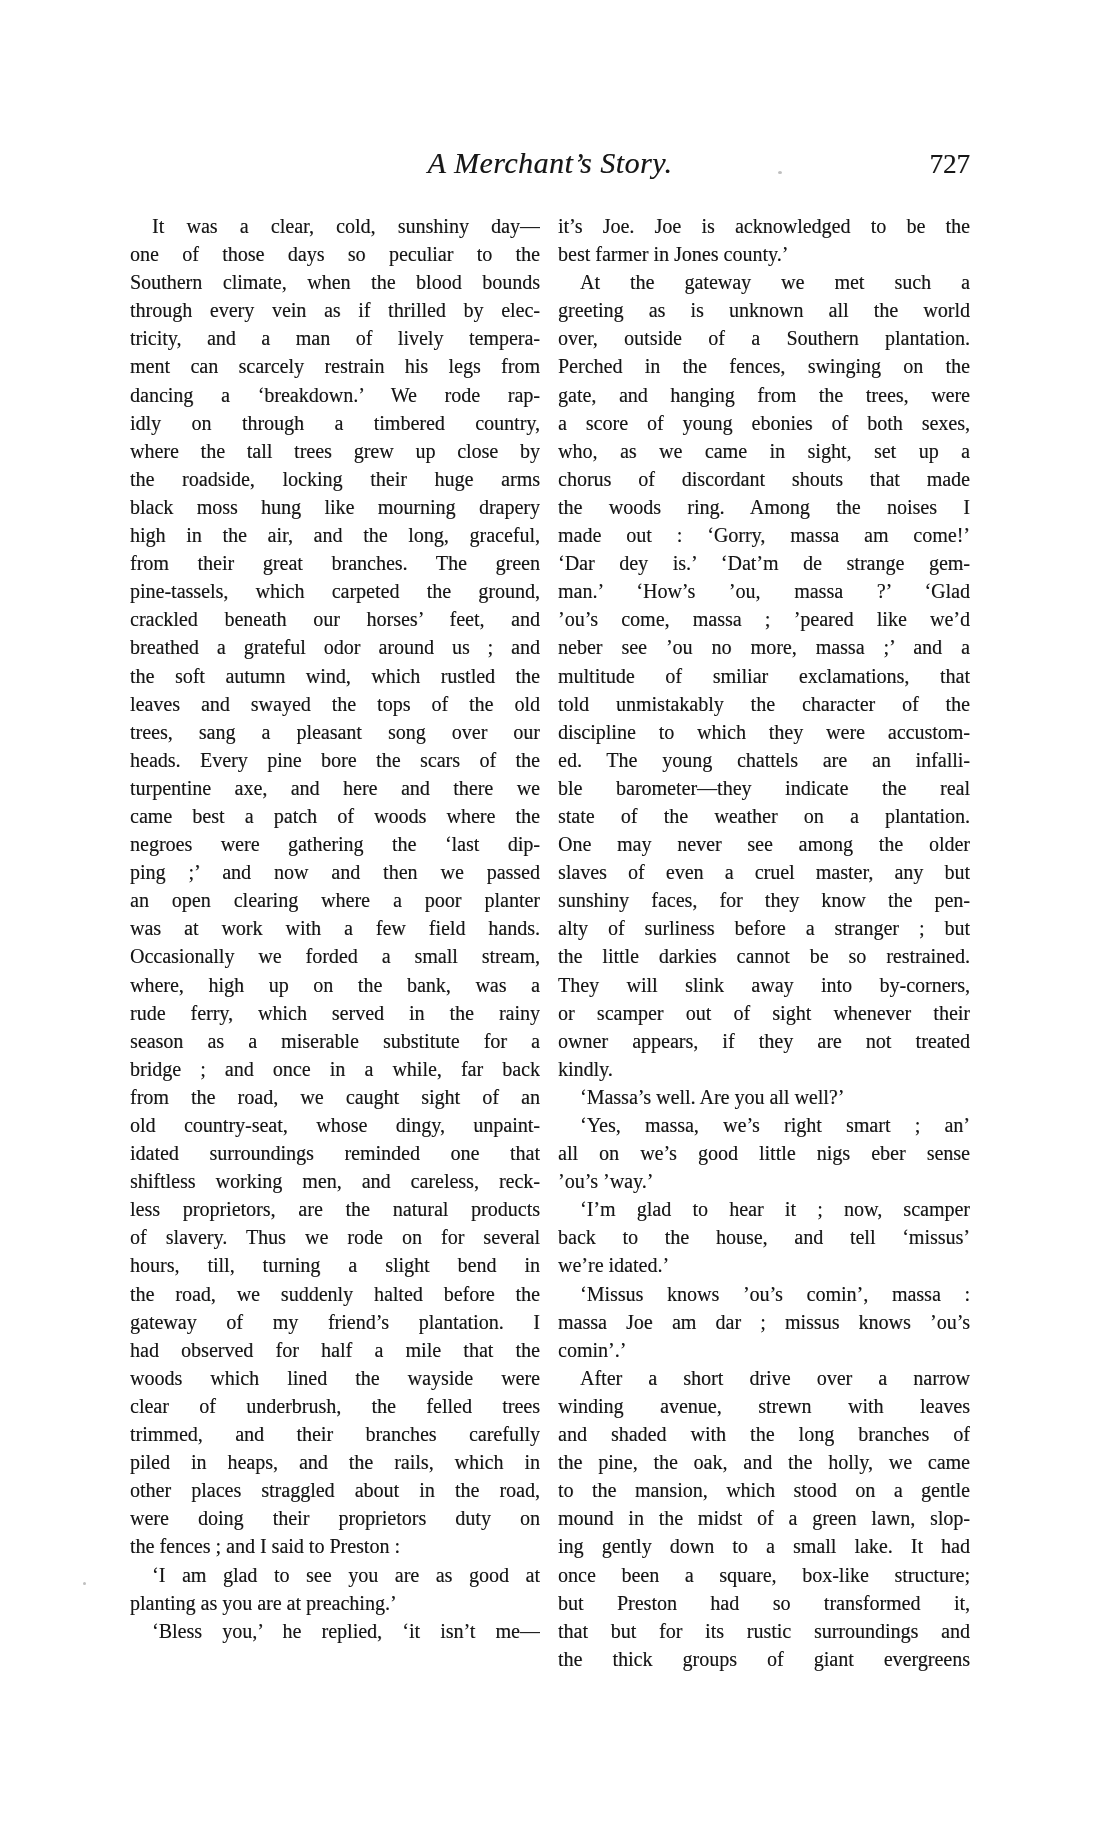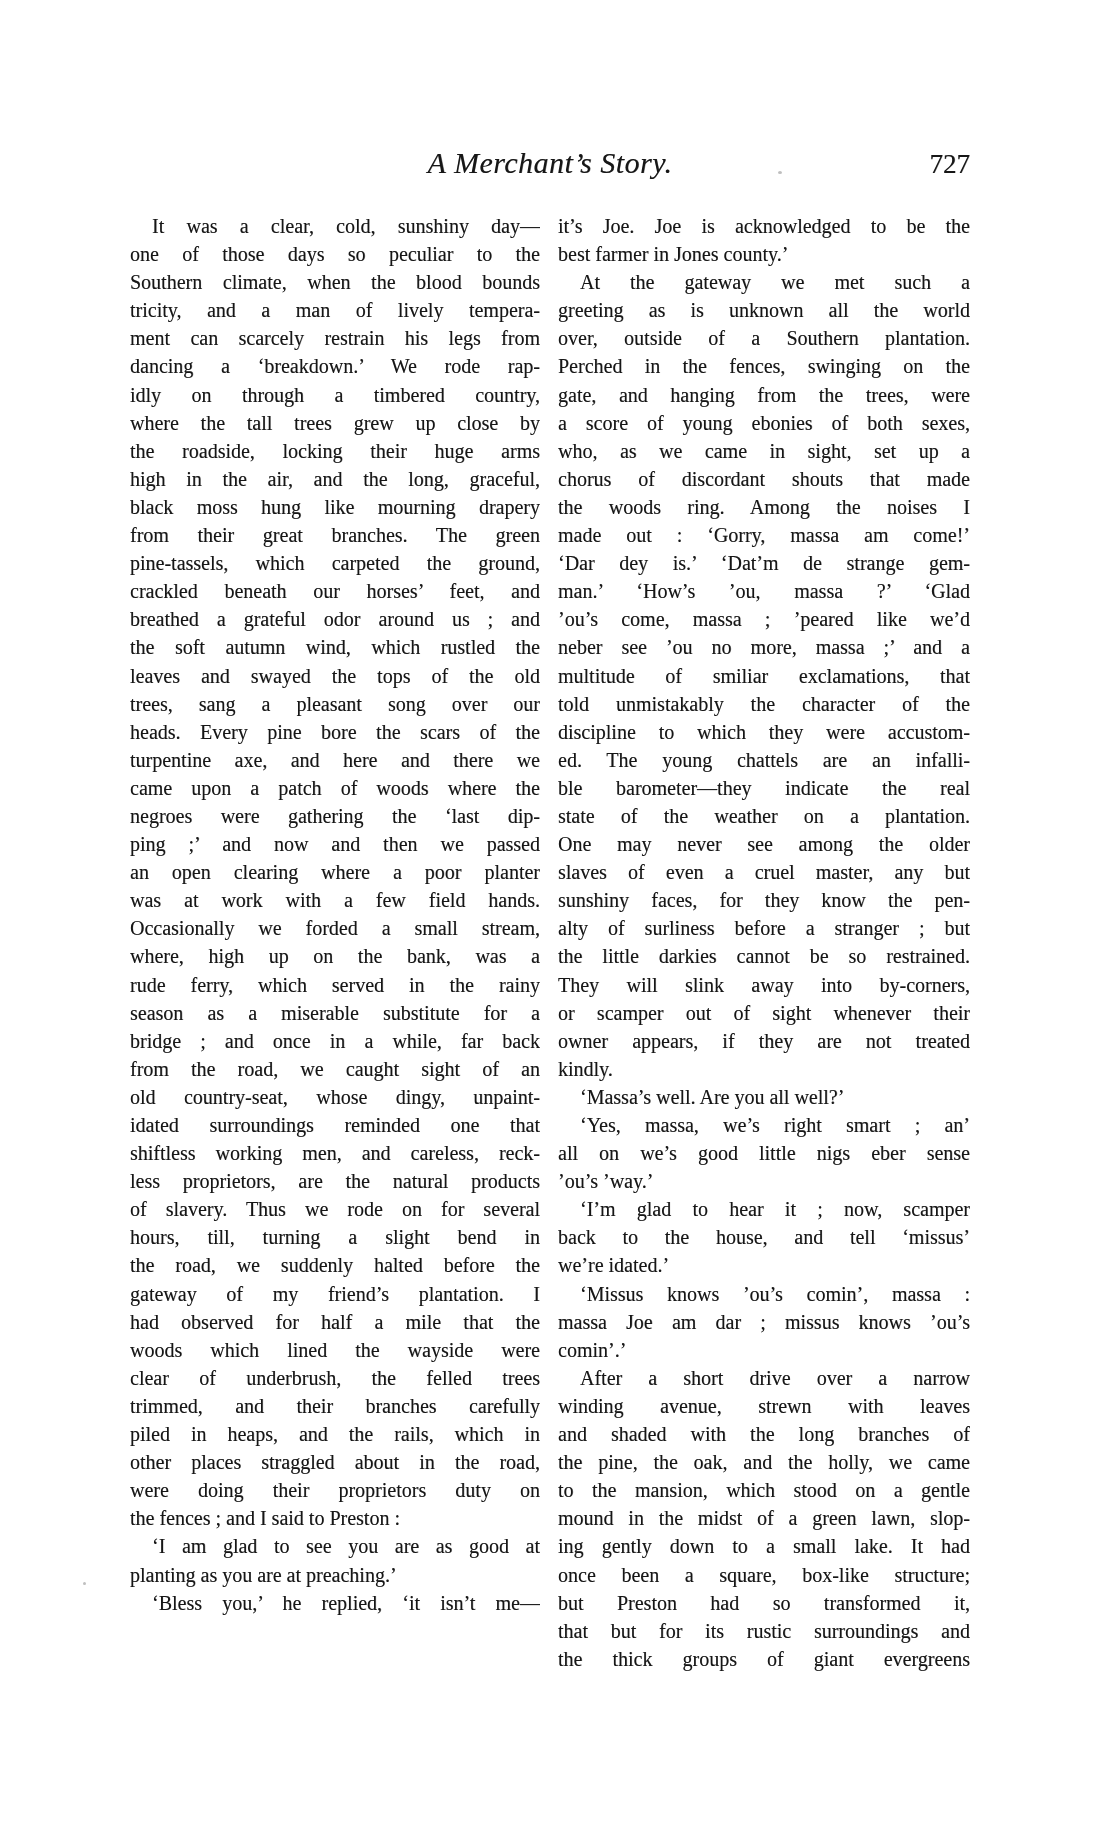--- a/index.html
+++ b/index.html
@@ -47,38 +47,39 @@
 <div class="sheet">
   <header class="running-head">
     <div class="head-title">A Merchant’s Story.</div>
     <div class="head-pagenum">727</div>
   </header>
   <main class="text-block">
     <section class="column col-left">
         <div class="line indent">It was a clear, cold, sunshiny day—</div>
         <div class="line">one of those days so peculiar to the</div>
         <div class="line">Southern climate, when the blood bounds</div>
+        <div class="line">through every vein as if thrilled by elec-</div>
         <div class="line">tricity, and a man of lively tempera-</div>
         <div class="line">ment can scarcely restrain his legs from</div>
         <div class="line">dancing a ‘breakdown.’ We rode rap-</div>
         <div class="line">idly on through a timbered country,</div>
         <div class="line">where the tall trees grew up close by</div>
         <div class="line">the roadside, locking their huge arms</div>
+        <div class="line">black moss hung like mourning drapery</div>
         <div class="line">high in the air, and the long, graceful,</div>
-        <div class="line">black moss hung like mourning drapery</div>
         <div class="line">from their great branches. The green</div>
         <div class="line">pine-tassels, which carpeted the ground,</div>
         <div class="line">crackled beneath our horses’ feet, and</div>
         <div class="line">breathed a grateful odor around us ; and</div>
         <div class="line">the soft autumn wind, which rustled the</div>
         <div class="line">leaves and swayed the tops of the old</div>
         <div class="line">trees, sang a pleasant song over our</div>
         <div class="line">heads. Every pine bore the scars of the</div>
         <div class="line">turpentine axe, and here and there we</div>
-        <div class="line">came upon a patch of woods where the</div>
+        <div class="line">came best a patch of woods where the</div>
         <div class="line">negroes were gathering the ‘last dip-</div>
         <div class="line">ping ;’ and now and then we passed</div>
         <div class="line">an open clearing where a poor planter</div>
         <div class="line">was at work with a few field hands.</div>
         <div class="line">Occasionally we forded a small stream,</div>
         <div class="line">where, high up on the bank, was a</div>
         <div class="line">rude ferry, which served in the rainy</div>
         <div class="line">season as a miserable substitute for a</div>
         <div class="line">bridge ; and once in a while, far back</div>
         <div class="line">from the road, we caught sight of an</div>

